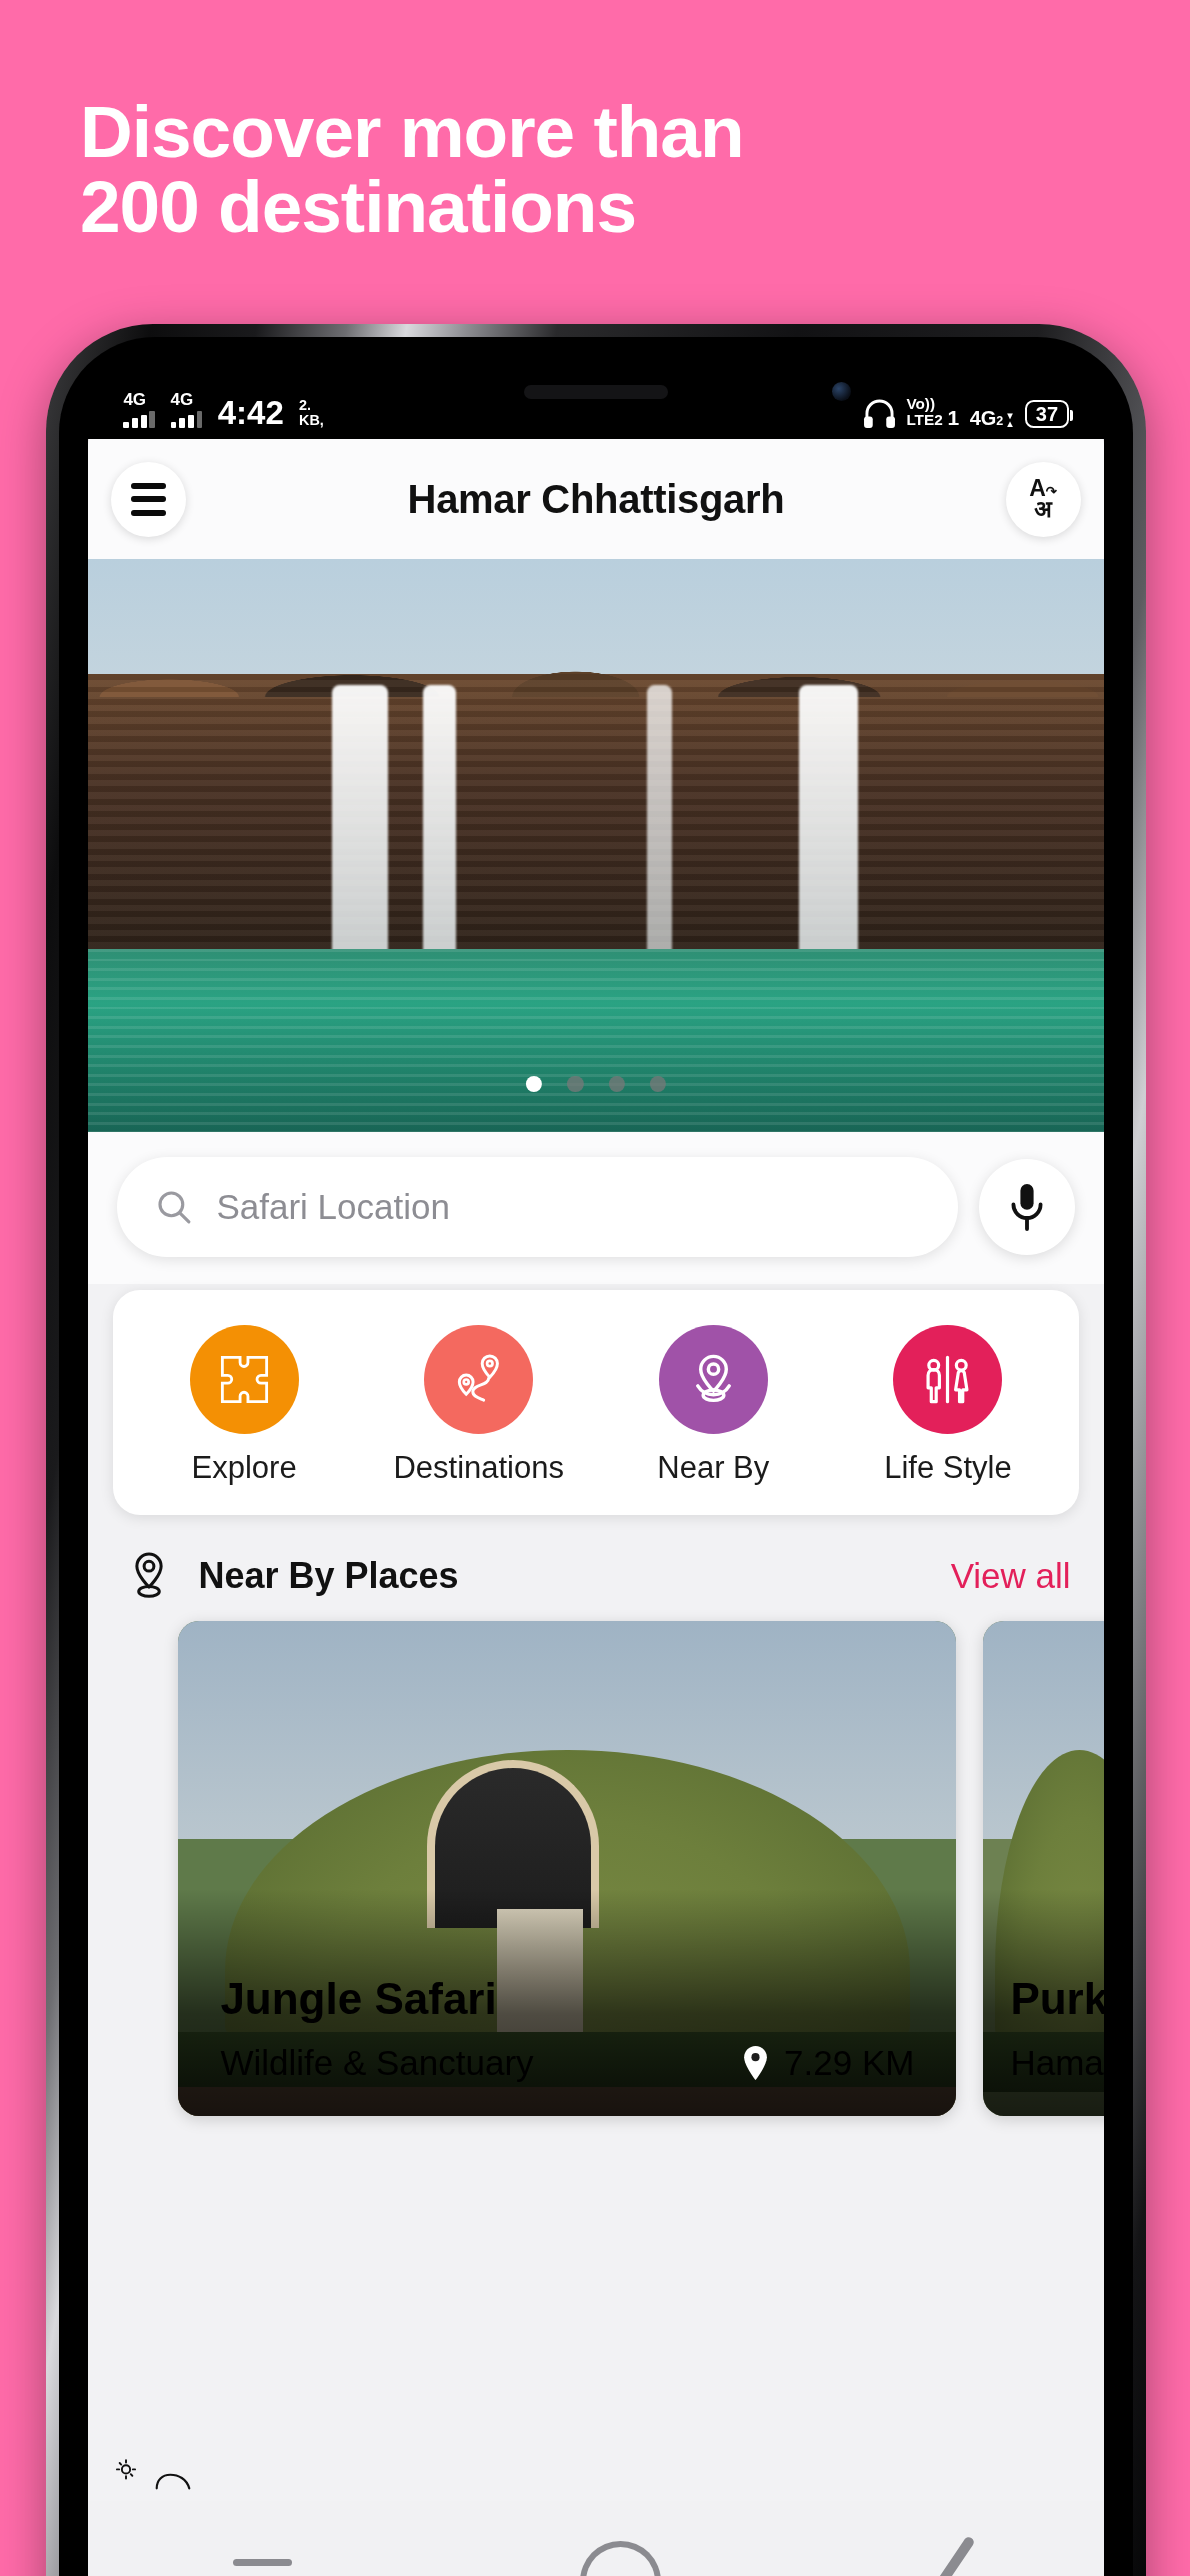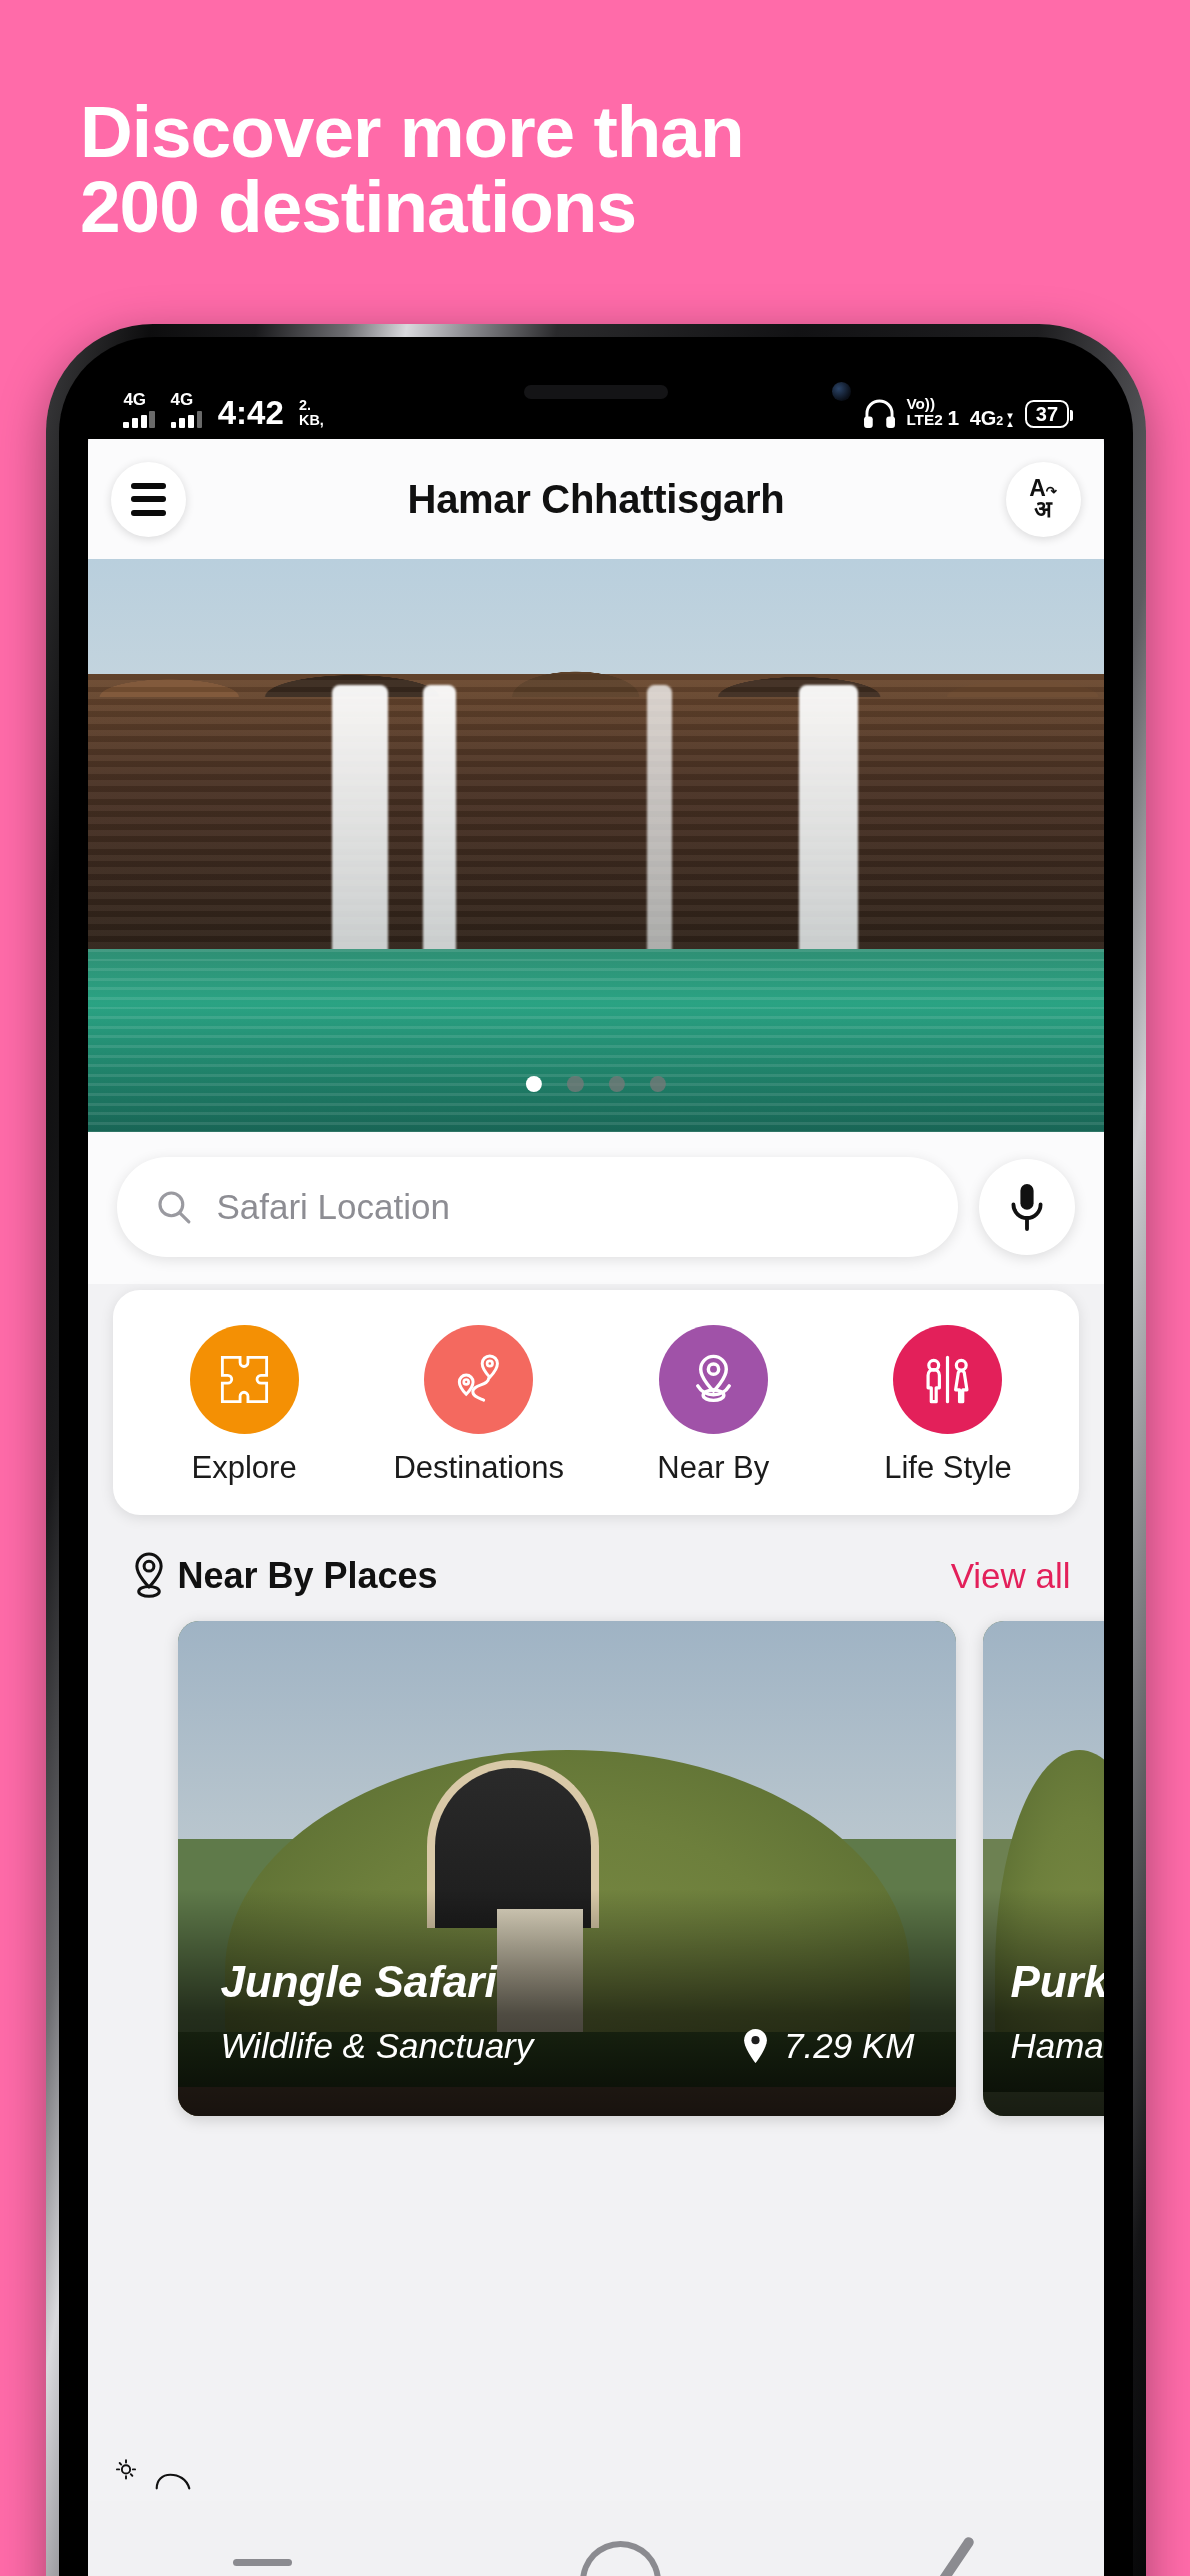--- a/index.html
+++ b/index.html
@@ -227,21 +227,21 @@
     width:109px; height:109px; border-radius:50%;
     display:flex; align-items:center; justify-content:center;
   }
   .quick-label { font-size:31px; color:#1b1b1b; }
 
   
   .section-head {
     display:flex; align-items:center;
     padding:33px 33px 17px 33px;
   }
-  .sec-title { font-size:36px; font-weight:bold; color:#111; }
+  .sec-title { font-size:36px; font-weight:bold; color:#111; margin-left:21px; }
   .sec-spacer { flex:1 1 auto; }
   .view-all { font-size:35px; color:#E3205A; }
 
   
   .cards-row { display:flex; gap:27px; padding:0 0 0 90px; }
   .place-card {
     flex:0 0 auto;
     width:778px; height:495px;
     border-radius:21px;
     overflow:hidden;
@@ -269,21 +269,21 @@
   }
   .pc-hedge {
     position:absolute; left:0; right:0; bottom:5%; height:12%;
     background:linear-gradient(180deg,#3e5a2a,#2e4420);
   }
   .pc-ground { position:absolute; left:0; right:0; bottom:0; height:6%; background:#6d5440; }
   .pc-overlay {
     position:absolute; left:0; right:0; bottom:0; height:46%;
     background:linear-gradient(180deg,rgba(0,0,0,0),rgba(0,0,0,.62) 55%,rgba(0,0,0,.78));
   }
-  .pc-text { position:absolute; left:42px; right:42px; bottom:50px; color:#ffffff;font-style:italic; }
+  .pc-text { position:absolute; left:42px; right:42px; bottom:33px; color:#000000; }
   .pc-title { font-size:44px; font-weight:bold; line-height:1.1; }
   .pc-sub-row { display:flex; margin-top:20px; }
   .pc-sub { font-size:35px; }
   .pc-dist-spacer { flex:1 1 auto; }
   .pc-dist { display:flex; align-items:center; gap:13.4px; font-size:35px; }
   .place-card.second .pc-text { left:27px; right:-287px; }
 
   
   .bottom-fill { position:absolute; left:0; right:0; bottom:123px; top:2239px; background:#fff; }
   .weather-widget { position:absolute; left:27px; bottom:134px; display:flex; align-items:flex-end; gap:5.8px; }

